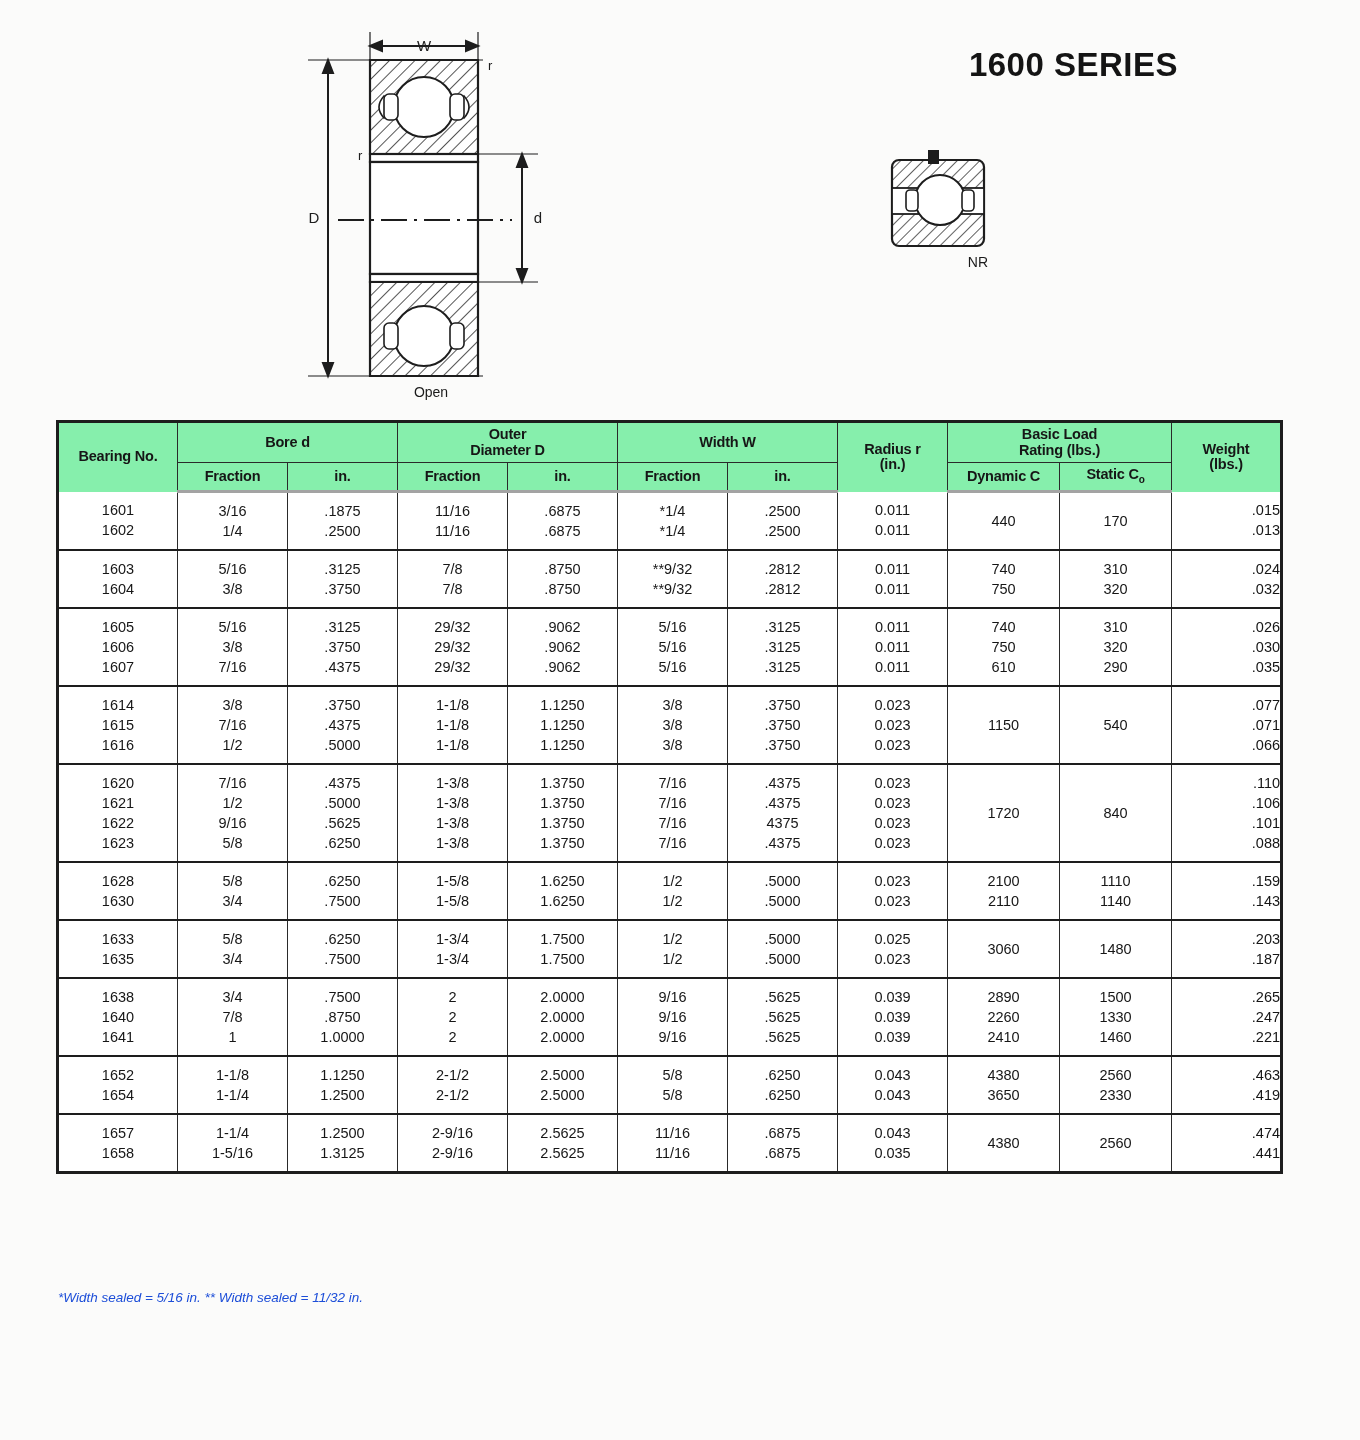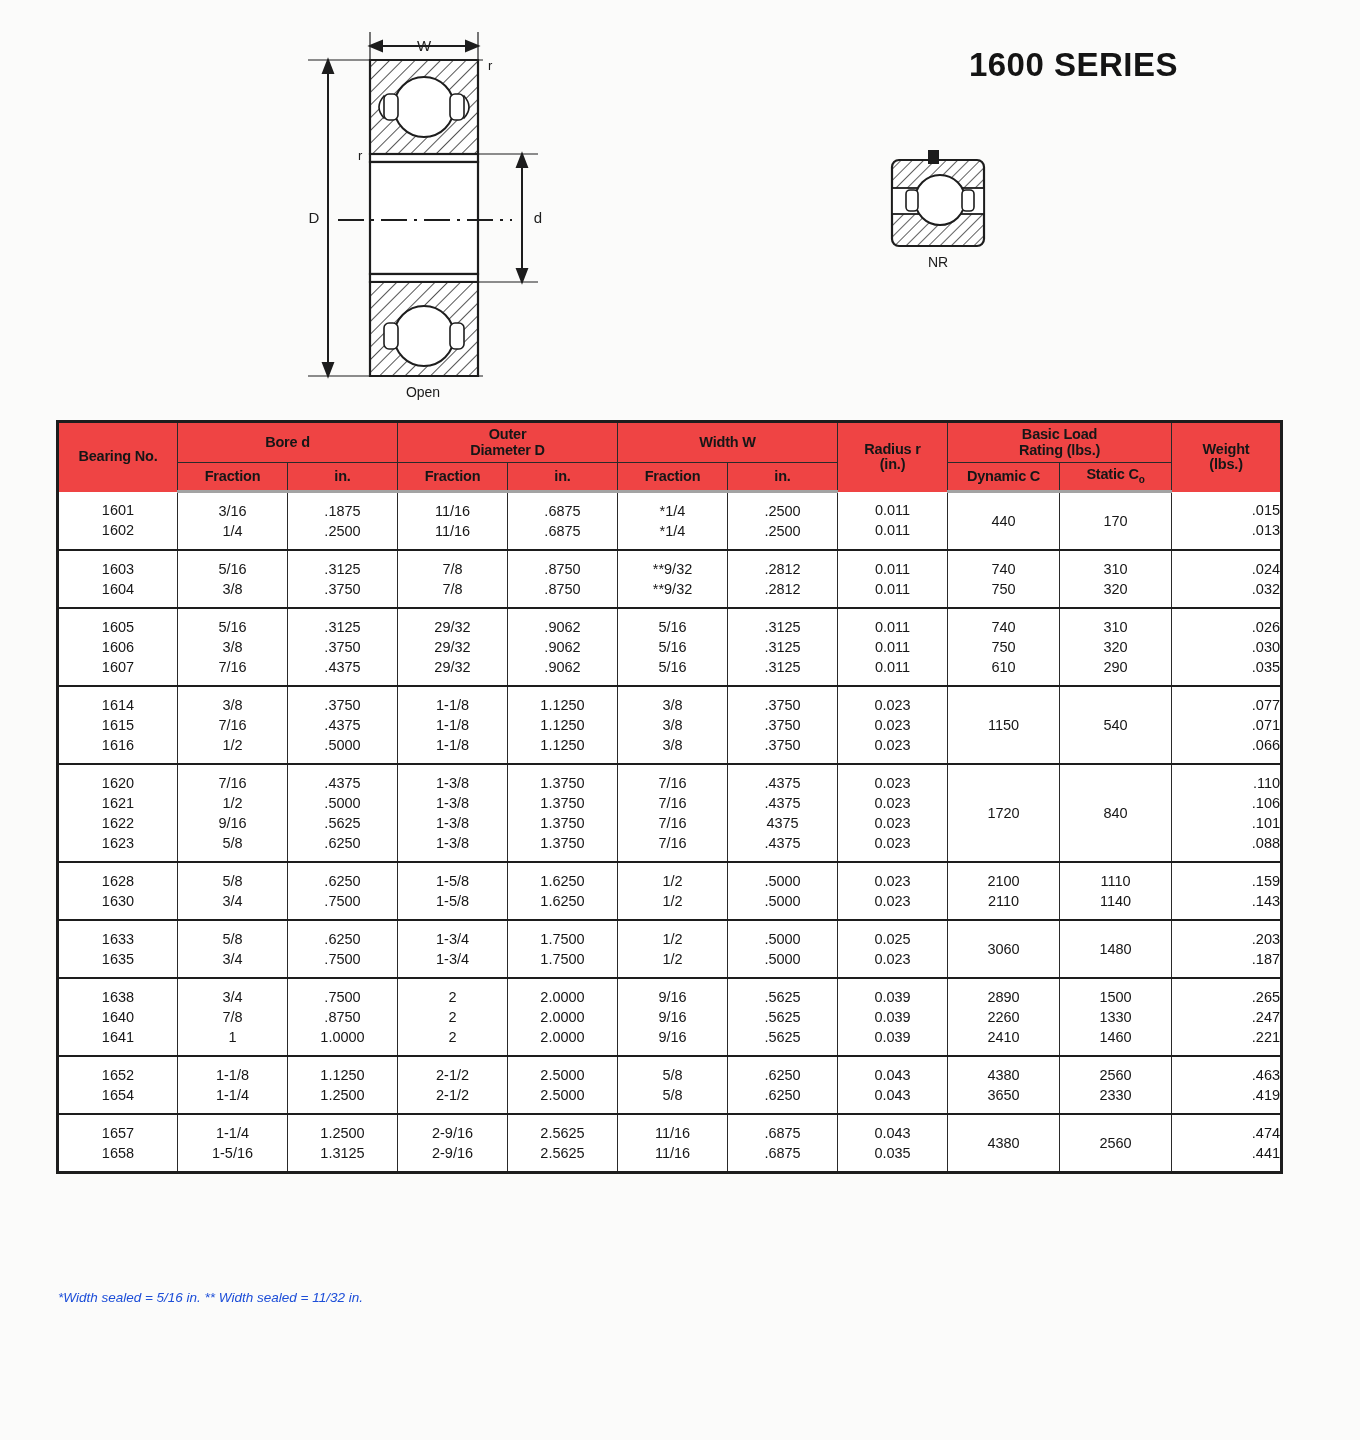--- a/index.html
+++ b/index.html
@@ -74,21 +74,21 @@
   }
   table.spec th, table.spec td{
     border-left:1.5px solid #2a2a2a;
     border-right:1.5px solid #2a2a2a;
     text-align:center;
     vertical-align:middle;
     padding:0;
     color:#161616;
   }
   table.spec thead th{
-    background:#ef4444;
+    background:#86efac;
     font-weight:bold;
     font-size:14.5px;
     letter-spacing:-0.2px;
     line-height:1.08;
     padding:4px 2px;
     font-family:"Liberation Sans", sans-serif;
   }
   .hdr-top-border{border-top:3px solid #1d1d1d;}
   thead tr.r1 th{border-bottom:1.5px solid #2a2a2a;}
   thead tr.r1 th.nosplit{border-bottom:none;}
@@ -182,21 +182,21 @@
         <path d="M72,258 L180,258 L180,352 L72,352 Z" fill="url(#hatchR)" stroke="#1d1d1d" stroke-width="2.2"></path>
         <circle cx="126" cy="312" r="30" fill="#ffffff" stroke="#1d1d1d" stroke-width="2"></circle>
         <rect x="86" y="299" width="14" height="26" rx="5" fill="#ffffff" stroke="#1d1d1d" stroke-width="1.6"></rect>
         <rect x="152" y="299" width="14" height="26" rx="5" fill="#ffffff" stroke="#1d1d1d" stroke-width="1.6"></rect>
 
         <line x1="40" y1="196" x2="214" y2="196" stroke="#1d1d1d" stroke-width="2" stroke-dasharray="26,7,3,7"></line>
 
         <text x="190" y="46" font-family="Liberation Sans, sans-serif" font-size="13" fill="#1d1d1d">r</text>
         <text x="60" y="136" font-family="Liberation Sans, sans-serif" font-size="13" fill="#1d1d1d">r</text>
       </svg>
-      <div class="caption" style="left:0;top:360px;width:250px;">Open</div>
+      <div class="caption" style="left:8px;top:360px;width:250px;">Open</div>
     </div>
 
     <div class="variants">
 
 
 
       <div class="var" style="left:288px;top:0;">
         <svg width="100" height="100" viewBox="0 0 100 100">
           <defs>
             <pattern id="hn" width="8" height="8" patternUnits="userSpaceOnUse" patternTransform="rotate(45)">
@@ -204,21 +204,21 @@
               <line x1="0" y1="0" x2="0" y2="8" stroke="#1d1d1d" stroke-width="1.4"></line>
             </pattern>
           </defs>
           <rect x="4" y="10" width="92" height="86" rx="7" fill="url(#hn)" stroke="#1d1d1d" stroke-width="2.2"></rect>
           <rect x="4" y="38" width="92" height="26" fill="#ffffff" stroke="#1d1d1d" stroke-width="1.8"></rect>
           <circle cx="52" cy="50" r="25" fill="#ffffff" stroke="#1d1d1d" stroke-width="2"></circle>
           <rect x="18" y="40" width="12" height="21" rx="4" fill="#ffffff" stroke="#1d1d1d" stroke-width="1.6"></rect>
           <rect x="74" y="40" width="12" height="21" rx="4" fill="#ffffff" stroke="#1d1d1d" stroke-width="1.6"></rect>
           <rect x="40" y="0" width="11" height="14" fill="#1d1d1d"></rect>
         </svg>
-        <div class="var-cap" style="left:0;">NR</div>
+        <div class="var-cap" style="left:0;text-align:right;">NR</div>
       </div>
 
     </div>
   </div>
 
   <div class="tablewrap">
     <table class="spec">
       <colgroup>
         <col style="width:120px">
           <col style="width:110px">

